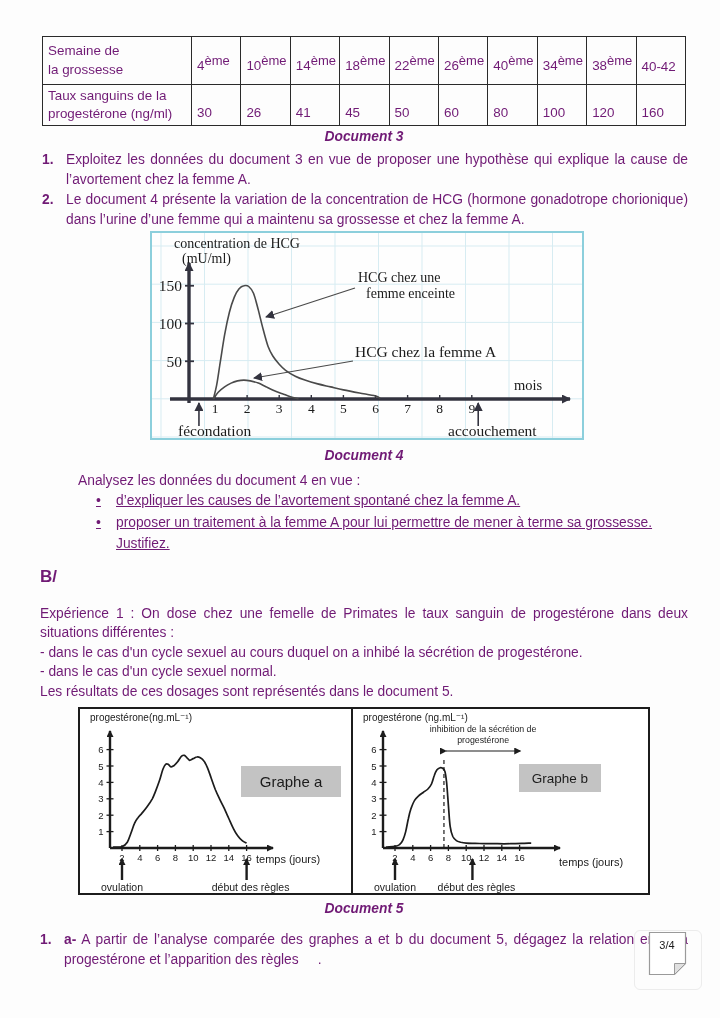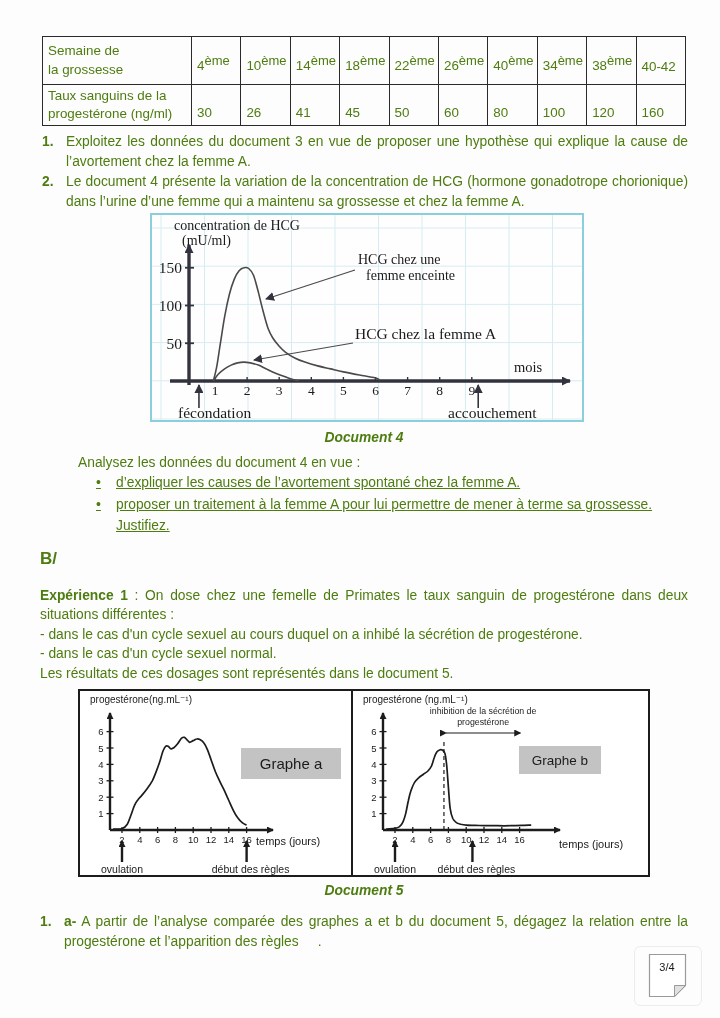--- a/index.html
+++ b/index.html
@@ -1,17 +1,17 @@
 <!DOCTYPE html>
 <html><head>
 <meta charset="utf-8">
 <style>
   html,body{margin:0;padding:0;background:#ffffff;}
   .page{position:relative;width:720px;height:1018px;background:#fdfdfd;overflow:hidden;
-        font-family:"Liberation Sans","DejaVu Sans",sans-serif;color:#4d7c0f;}
+        font-family:"Liberation Sans","DejaVu Sans",sans-serif;color:#701a75;}
   .content{padding:36px 32px 0 40px;}
   
   table.doc3{border-collapse:collapse;margin-left:2px;width:644px;table-layout:fixed;}
   table.doc3 td{border:1.6px solid #2a2a2a;padding:1px 5px;font-size:13.4px;line-height:1.35;
                 vertical-align:middle;}
   table.doc3 td.lbl{width:138px;}
   table.doc3 tr.r1 td{height:38px;}
   table.doc3 tr.r2 td{height:36px;}
   table.doc3 td.wk{vertical-align:bottom;padding-bottom:8px;}
   table.doc3 td.val{vertical-align:bottom;padding-bottom:3px;}
@@ -28,34 +28,34 @@
   
   .analyse-intro{margin:10px 0 2px 38px;font-size:13.8px;}
   .bullets{margin:2px 0 12px 56px;text-decoration:underline;}
   .bullet-row{display:flex;font-size:13.8px;line-height:1.55;}
   .bullet-row::before{content:"\2022";width:20px;flex:0 0 20px;text-align:left;font-size:14px;}
   
   .b-label{font-weight:bold;font-size:17px;margin:6px 0 2px 0;}
   .para{font-size:13.8px;line-height:1.45;text-align:justify;margin:0;}
   .exp-block{margin-top:17px;}
   .exp-line{font-size:13.8px;line-height:1.42;}
-  .exp-title{font-weight:bold;}
+  .exp-title{font-weight:normal;}
   
   .fig5{margin:5px 0 0 38px;width:568px;height:184px;border:2px solid #1c1c1c;display:flex;background:#fff;}
   .fig5 .panel-a{width:271px;border-right:2px solid #1c1c1c;height:100%;}
   .fig5 .panel-b{flex:1;height:100%;}
   .fig5 svg{display:block;}
   
   .qb{display:flex;margin:14px 0 0 0;}
   .qb .inner{flex:1;font-size:13.8px;line-height:1.45;}
   .qb .l1{text-align:justify;}
   .qb b{font-weight:bold;}
   
-  .badge-wrap{position:absolute;right:18px;bottom:12px;width:66px;height:58px;border:1px solid #ececec;
-              border-radius:6px;display:flex;align-items:center;justify-content:center;}
+  .badge-wrap{position:absolute;right:18px;bottom:28px;width:66px;height:58px;border:1px solid #ececec;
+              border-radius:6px;display:flex;justify-content:center;}
   
   svg text{fill:#1b1b1b;}
   .serif{font-family:"Liberation Serif","DejaVu Serif",serif;}
   .sans{font-family:"Liberation Sans","DejaVu Sans",sans-serif;}
 </style>
 </head>
 <body>
 
 <div class="page">
   <div class="content">
@@ -89,20 +89,21 @@
             <td class="val">45</td>
             <td class="val">50</td>
             <td class="val">60</td>
             <td class="val">80</td>
             <td class="val">100</td>
             <td class="val">120</td>
             <td class="val">160</td>
           </tr>
     </tbody>
       </table>
+    <div class="caption">Document 3</div>
 
     <div class="qlist">
       <div class="qitem">
         <span class="qnum">1.</span>
         <span class="qtext">Exploitez les données du document 3 en vue de proposer une hypothèse qui explique la cause de l’avortement chez la femme A.</span>
       </div>
       <div class="qitem">
         <span class="qnum">2.</span>
         <span class="qtext">Le document 4 présente la variation de la concentration de HCG (hormone gonadotrope chorionique) dans l’urine d’une femme qui a maintenu sa grossesse et chez la femme A.</span>
       </div>

